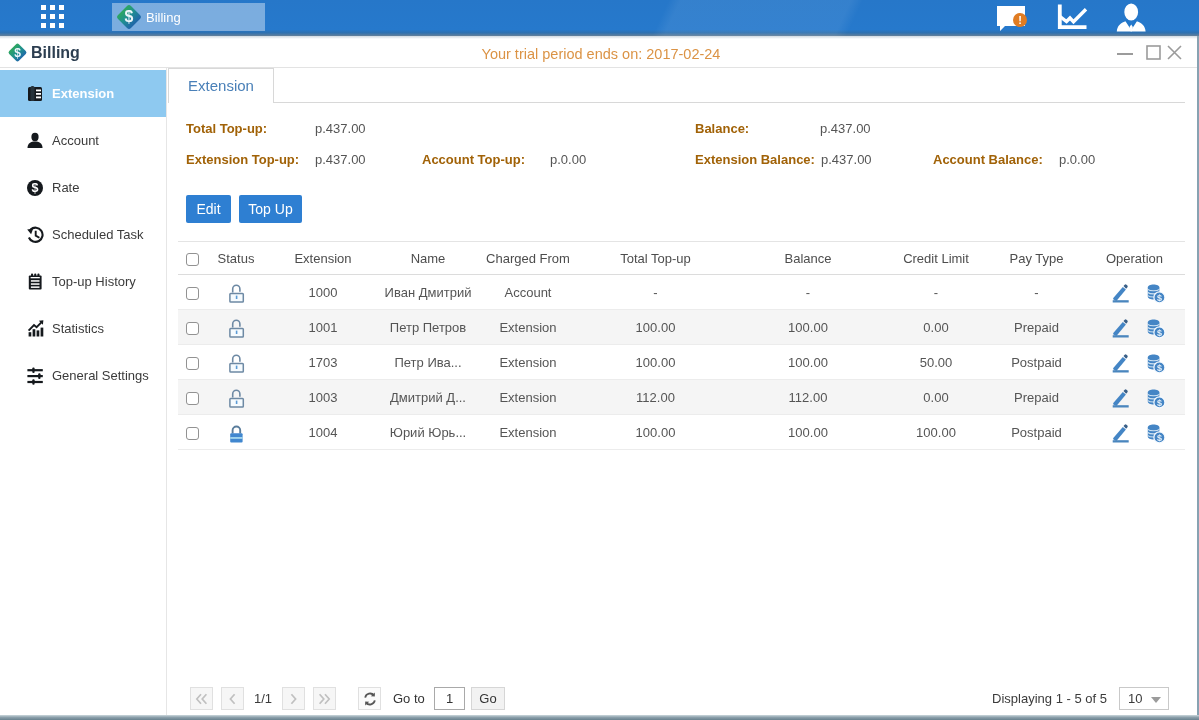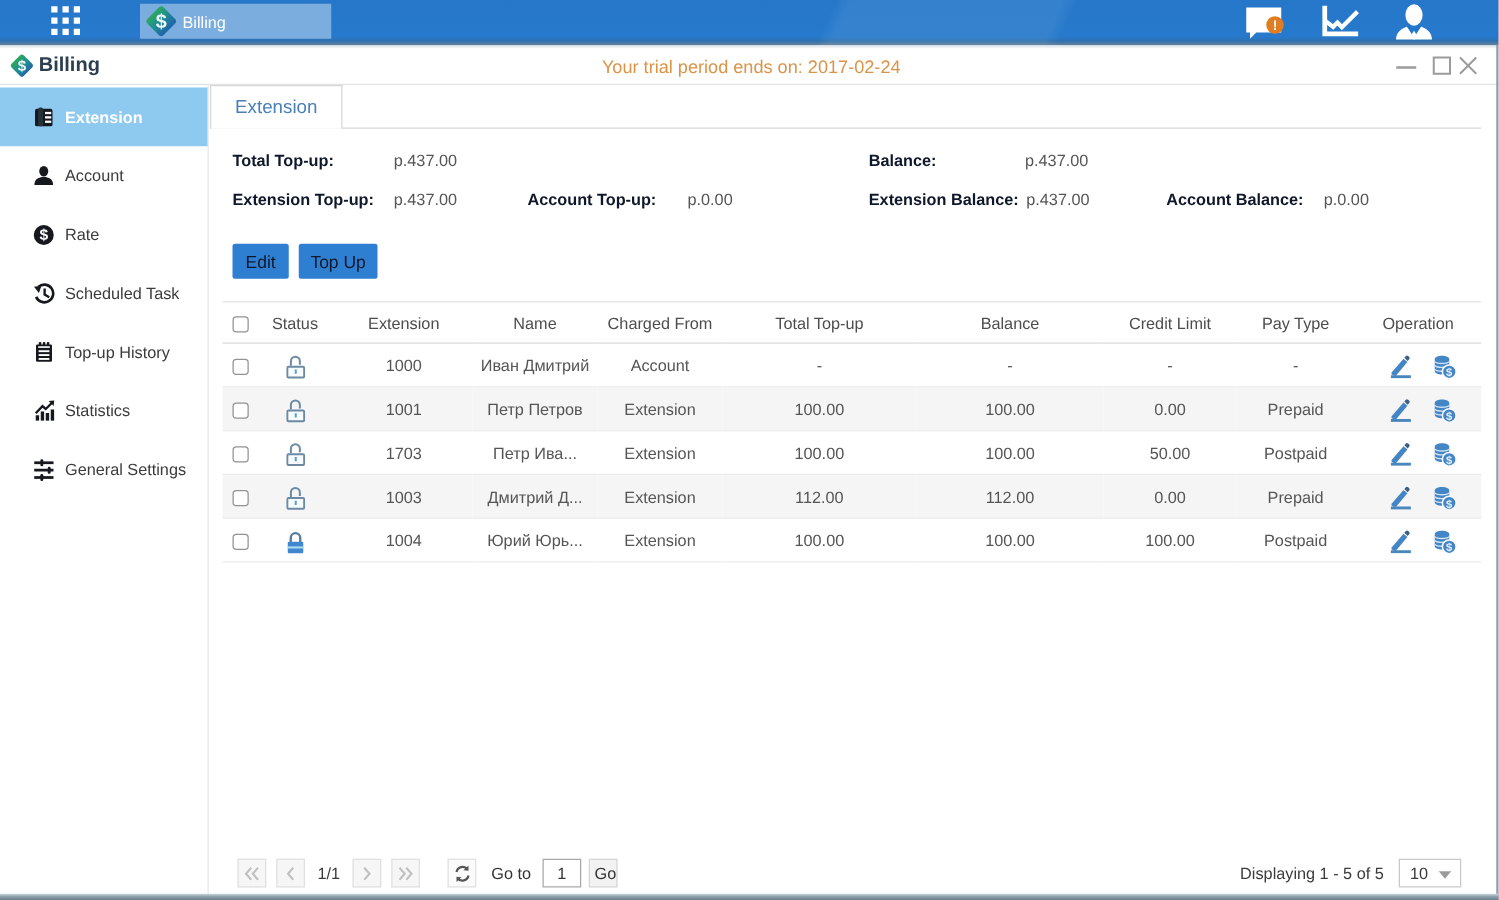--- a/index.html
+++ b/index.html
@@ -20,32 +20,32 @@
 .winbtns { position:absolute; right:14px; top:0; height:32px; }
 .sidebar { position:absolute; left:0; top:68px; width:167px; bottom:4px; background:#fff; border-right:1px solid #e6e6e6; }
 .menu-item { position:relative; height:47px; display:flex; align-items:center; color:#3b3b3b; font-size:13px; }
 .menu-item svg { position:absolute; left:26px; }
 .menu-item .label { position:absolute; left:52px; }
 .menu-item.sel { background:#8ec9f0; color:#fff; font-weight:bold; }
 .content { position:absolute; left:168px; top:68px; width:1031px; bottom:4px; background:#fff; }
 .tabrow { position:absolute; left:0; top:0; width:1017px; height:35px; border-bottom:1px solid #d8d8d8; }
 .tab-active { position:absolute; left:0; top:0; width:106px; height:35px; background:#fff; border:1px solid #d8d8d8; border-bottom:none; color:#4a80b8; font-size:15px; text-align:center; line-height:33px; }
 .sum { position:absolute; font-size:13px; color:#555; white-space:nowrap; }
-.sum b { color:#0f172a; }
-.btn { position:absolute; top:127px; height:28px; background:#2e7fd2; color:#0f172a; font-size:14px; text-align:center; line-height:28px; border-radius:2px; }
+.sum b { color:#a16207; }
+.btn { position:absolute; top:127px; height:28px; background:#2e7fd2; color:#ffffff; font-size:14px; text-align:center; line-height:28px; border-radius:2px; }
 table.grid { position:absolute; left:10px; top:173px; width:1007px; border-collapse:collapse; table-layout:fixed; font-size:13px; color:#555; }
 table.grid th { font-weight:normal; color:#4d4d4d; height:33px; border-top:1px solid #e4e4e4; border-bottom:1px solid #dcdcdc; text-align:center; }
 table.grid td { height:35px; text-align:center; border-bottom:1px solid #ececec; }
 table.grid tr.alt td { background:#f5f5f5; }
 .cb { display:inline-block; width:13px; height:13px; border:1px solid #929292; border-radius:3px; background:#fff; vertical-align:middle; }
 .pager { position:absolute; left:10px; bottom:5px; height:24px; width:1007px; font-size:13px; color:#333; }
 .pbtn { position:absolute; top:0; width:23px; height:23px; background:#f6f6f6; border:1px solid #e0e0e0; display:flex; align-items:center; justify-content:center; }
 .pgtext { position:absolute; top:4px; }
 .goinput { position:absolute; left:256px; top:0; width:31px; height:23px; border:1px solid #a9a9a9; font-size:13px; text-align:center; line-height:21px; background:#fff; color:#333; }
-.gobtn { position:absolute; left:293px; top:0; width:23px; height:23px; background:#f2f2f2; border:1px solid #d6d6d6; text-align:right; line-height:21px; color:#333; }
+.gobtn { position:absolute; left:293px; top:0; width:34px; height:23px; background:#f2f2f2; border:1px solid #d6d6d6; text-align:center; line-height:21px; color:#333; }
 .disp { position:absolute; right:78px; top:4px; color:#3b3b3b; }
 .psel { position:absolute; right:16px; top:0; width:50px; height:23px; border:1px solid #c9c9c9; background:#fff; line-height:21px; }
 .psel .v { position:absolute; left:8px; color:#3b3b3b; }
 .psel .tri { position:absolute; right:7px; top:9px; width:0; height:0; border-left:5px solid transparent; border-right:5px solid transparent; border-top:6px solid #9b9b9b; }
 .bottomedge { position:absolute; left:0; bottom:0; width:1199px; height:5px; background:linear-gradient(180deg,#ccd8dd 0%, #8da1ac 45%, #68818e 100%); }
 .rightedge { position:absolute; right:0px; top:36px; bottom:0; width:2px; background:#87a2b2; }
 </style>
 </head>
 <body>
 <svg width="0" height="0" style="position:absolute">

